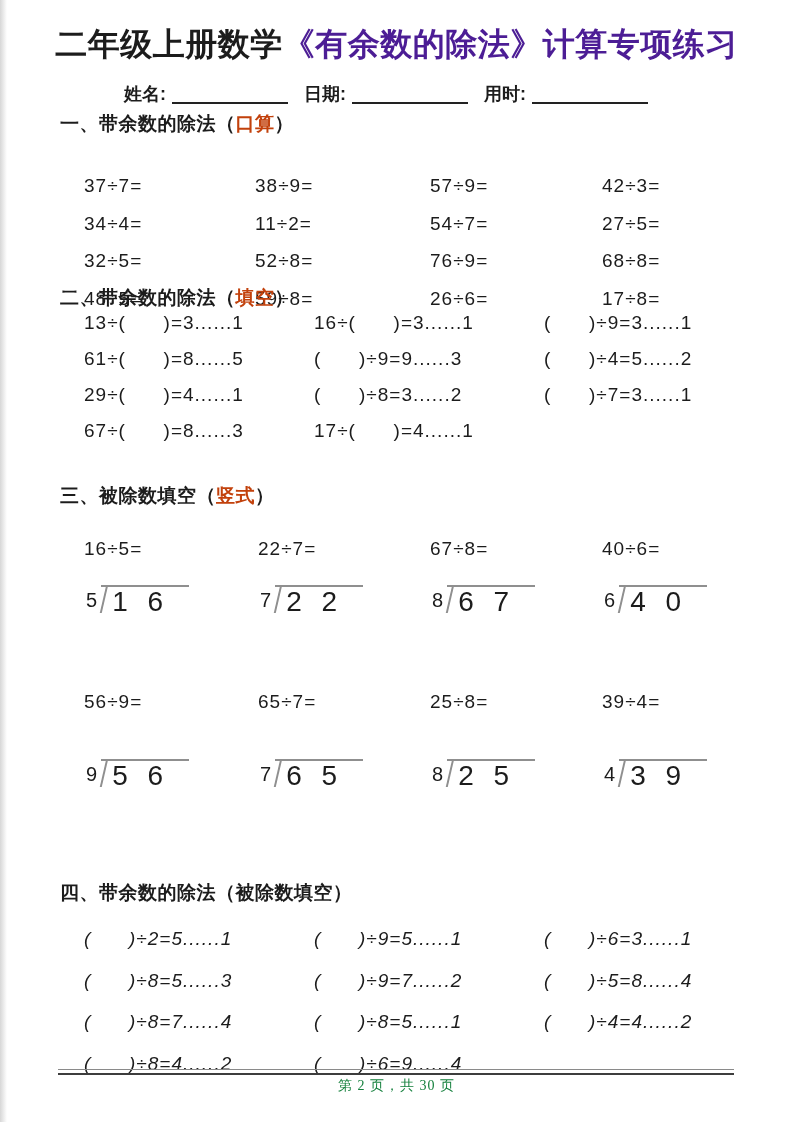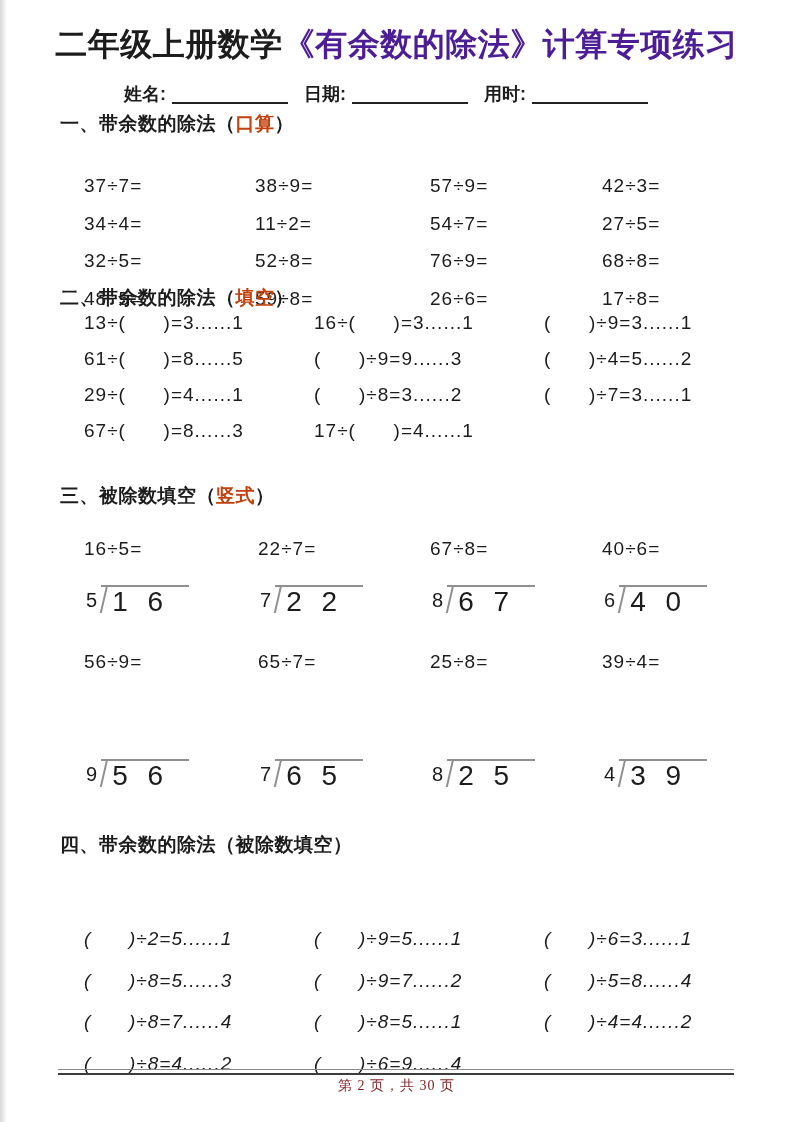--- a/index.html
+++ b/index.html
@@ -38,21 +38,21 @@
   .sec-head .tag { color:#c2410c; }
   
   .grid { position:absolute; display:grid; }
   .prob {
     font-size:19px; line-height:20px; letter-spacing:1px; white-space:pre;
     font-weight:normal;
   }
   .g1 { top:128px; left:84px; grid-template-columns:171px 175px 172px auto; grid-template-rows:repeat(4,37.5px);margin-top:48px; }
   .g2 { top:313px; left:84px; grid-template-columns:230px 230px auto; grid-template-rows:repeat(4,36px); }
   .g3a { top:512px; left:84px; grid-template-columns:174px 172px 172px auto;margin-top:27px; }
-  .g3b { top:652px; left:84px; grid-template-columns:174px 172px 172px auto; }
+  .g3b { top:692px; left:84px; grid-template-columns:174px 172px 172px auto; }
   .d1  { top:584px; left:86px; grid-template-columns:174px 172px 172px auto; }
   .d2  { top:758px; left:86px; grid-template-columns:174px 172px 172px auto; }
   .g4 { top:929px; left:84px; grid-template-columns:230px 230px auto; grid-template-rows:repeat(4,41.5px);font-style:italic; }
   
   .ld { display:flex; align-items:flex-start; }
   .ld .dvr { font-size:20px; line-height:26px; padding-top:3px; }
   .ld .box {
     position:relative; font-size:28px; line-height:22px;
     padding:7px 24px 0 15px; letter-spacing:2px; word-spacing:8px; white-space:pre;
   }
@@ -66,21 +66,21 @@
     transform:skewX(-13deg); transform-origin:top center;
   }
   
   .footer-rule {
     position:absolute; top:1069px; left:58px; width:676px; height:3px;
     border-top:1px solid #8a8a8a; border-bottom:2px solid #3d3d3d;
   }
   .footer-text {
     position:absolute; top:1077px; left:0; right:0; text-align:center;
     font-family:"Liberation Serif","DejaVu Serif",serif;
-    font-size:14px; color:#7f1d1d; letter-spacing:1px;
+    font-size:14px; color:#15803d; letter-spacing:1px;
   }
 </style>
 </head>
 <body>
 
 <div id="page">
   <div class="edge-shadow"></div>
 
   <div class="title"><span>二年级上册数学</span><span class="red">《有余数的除法》</span><span class="red">计算专项练习</span></div>
 
@@ -173,21 +173,21 @@
     <div class="ld">
         <span class="dvr">8</span>
         <span class="box">2 5</span>
       </div>
     <div class="ld">
         <span class="dvr">4</span>
         <span class="box">3 9</span>
       </div>
   </div>
 
-  <div class="sec-head" style="top:834px"><span>四、带余数的除法（被除数填空）</span><span class="tag"></span><span></span></div>
+  <div class="sec-head" style="top:882px"><span>四、带余数的除法（被除数填空）</span><span class="tag"></span><span></span></div>
   <div class="grid g4">
     <div class="prob">(&nbsp;&nbsp;&nbsp;&nbsp;&nbsp;&nbsp;)÷2=5......1</div>
     <div class="prob">(&nbsp;&nbsp;&nbsp;&nbsp;&nbsp;&nbsp;)÷9=5......1</div>
     <div class="prob">(&nbsp;&nbsp;&nbsp;&nbsp;&nbsp;&nbsp;)÷6=3......1</div>
     <div class="prob">(&nbsp;&nbsp;&nbsp;&nbsp;&nbsp;&nbsp;)÷8=5......3</div>
     <div class="prob">(&nbsp;&nbsp;&nbsp;&nbsp;&nbsp;&nbsp;)÷9=7......2</div>
     <div class="prob">(&nbsp;&nbsp;&nbsp;&nbsp;&nbsp;&nbsp;)÷5=8......4</div>
     <div class="prob">(&nbsp;&nbsp;&nbsp;&nbsp;&nbsp;&nbsp;)÷8=7......4</div>
     <div class="prob">(&nbsp;&nbsp;&nbsp;&nbsp;&nbsp;&nbsp;)÷8=5......1</div>
     <div class="prob">(&nbsp;&nbsp;&nbsp;&nbsp;&nbsp;&nbsp;)÷4=4......2</div>

